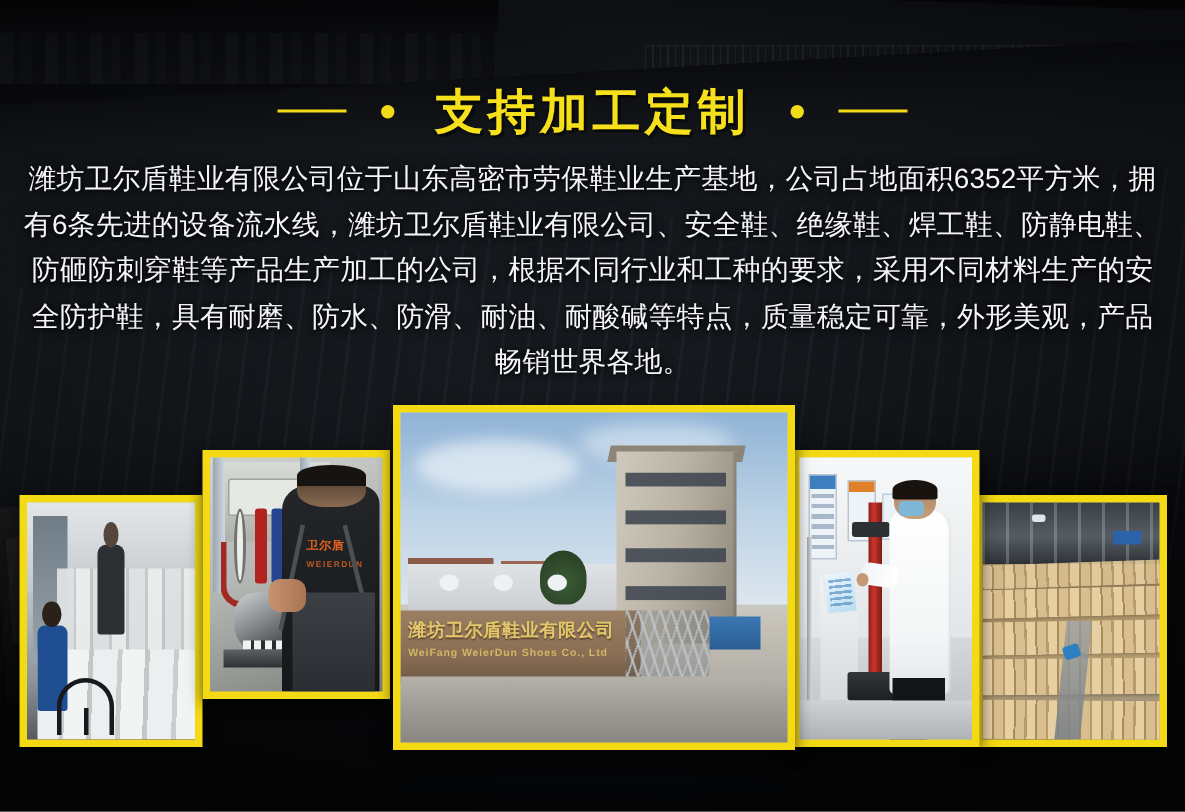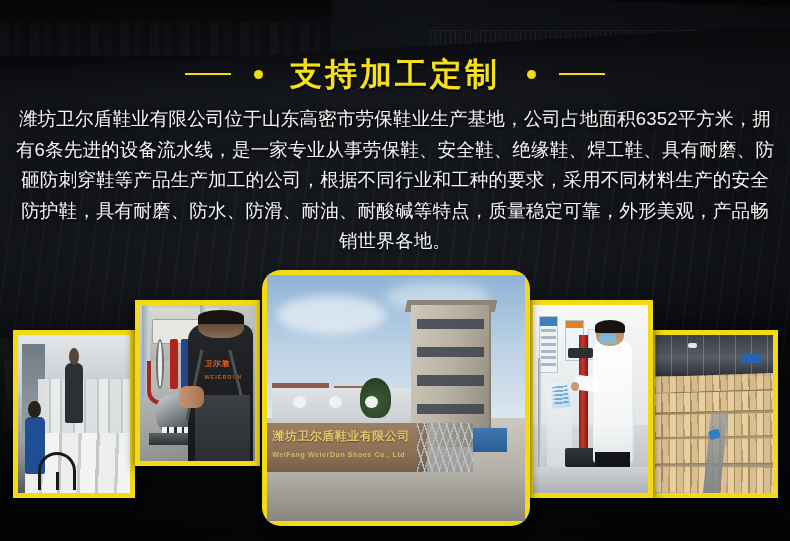--- a/index.html
+++ b/index.html
@@ -235,21 +235,21 @@
   .p2-strapL { position:absolute; left:46%; top:28%; width:3px; height:46%;
     background:#4c5055; transform:rotate(12deg); }
   .p2-strapR { position:absolute; left:84%; top:28%; width:3px; height:46%;
     background:#4c5055; transform:rotate(-14deg); }
   .p2-apron { position:absolute; left:48%; top:58%; width:48%; height:42%;
     background: linear-gradient(180deg,#3c4045,#2a2d31); }
   .p2-arm { position:absolute; left:34%; top:52%; width:22%; height:14%;
     background: linear-gradient(90deg,#c79272,#a97452); border-radius:8px; }
 
   
-  #photo-3 { left: 262px; top: 270px; width: 268px; height: 256px; z-index: 5; border-radius: 19px; }
+  #photo-3 { left: 262px; top: 270px; width: 268px; height: 230px; z-index: 5; }
   .p3 { background: linear-gradient(180deg,#a8c4de 0%, #cfdcea 42%, #c8c4bb 62%, #9d9a94 100%); }
   .p3-sky { position:absolute; left:0; top:0; width:100%; height:58%;
     background: linear-gradient(180deg,#8fb3d6 0%, #b9d0e4 48%, #dce6ee 100%); }
   .p3-cloud1 { position:absolute; left:4%; top:8%; width:42%; height:16%;
     background: rgba(255,255,255,.55); border-radius:50%; filter: blur(5px); }
   .p3-cloud2 { position:absolute; left:46%; top:3%; width:40%; height:12%;
     background: rgba(255,255,255,.42); border-radius:50%; filter: blur(6px); }
   .p3-tower { position:absolute; left:56%; top:12%; width:31%; height:58%;
     background: linear-gradient(100deg,#cfc9bc 0%, #b9b2a4 48%, #8e887c 100%);
     box-shadow: -2px 0 0 rgba(0,0,0,.12) inset; }
@@ -391,21 +391,21 @@
   </div>
 
   <div id="title-row">
     <span class="deco-line"></span>
     <span class="deco-dot"></span>
     <h1 id="title-text">支持加工定制</h1>
     <span class="deco-dot"></span>
     <span class="deco-line"></span>
   </div>
 
-  <p id="intro-paragraph">潍坊卫尔盾鞋业有限公司位于山东高密市劳保鞋业生产基地，公司占地面积6352平方米，拥有6条先进的设备流水线，是一家专业从事劳保鞋、安全鞋、绝缘鞋、焊工鞋、具有耐磨、防砸防刺穿鞋等产品生产加工的公司，根据不同行业和工种的要求，采用不同材料生产的安全防护鞋，具有耐磨、防水、防滑、耐油、耐酸碱等特点，质量稳定可靠，外形美观，产品畅销世界各地。</p>
+  <p id="intro-paragraph">潍坊卫尔盾鞋业有限公司位于山东高密市劳保鞋业生产基地，公司占地面积6352平方米，拥有6条先进的设备流水线，潍坊卫尔盾鞋业有限公司、安全鞋、绝缘鞋、焊工鞋、防静电鞋、防砸防刺穿鞋等产品生产加工的公司，根据不同行业和工种的要求，采用不同材料生产的安全防护鞋，具有耐磨、防水、防滑、耐油、耐酸碱等特点，质量稳定可靠，外形美观，产品畅销世界各地。</p>
 
   <div id="collage">
 
     <div class="photo-frame" id="photo-1">
       <div class="photo-inner p1">
         <span class="p1-wall"></span>
         <span class="p1-door"></span>
         <span class="p1-boxes"></span>
         <span class="p1-pallets"></span>
         <span class="p1-worker-a"></span>

